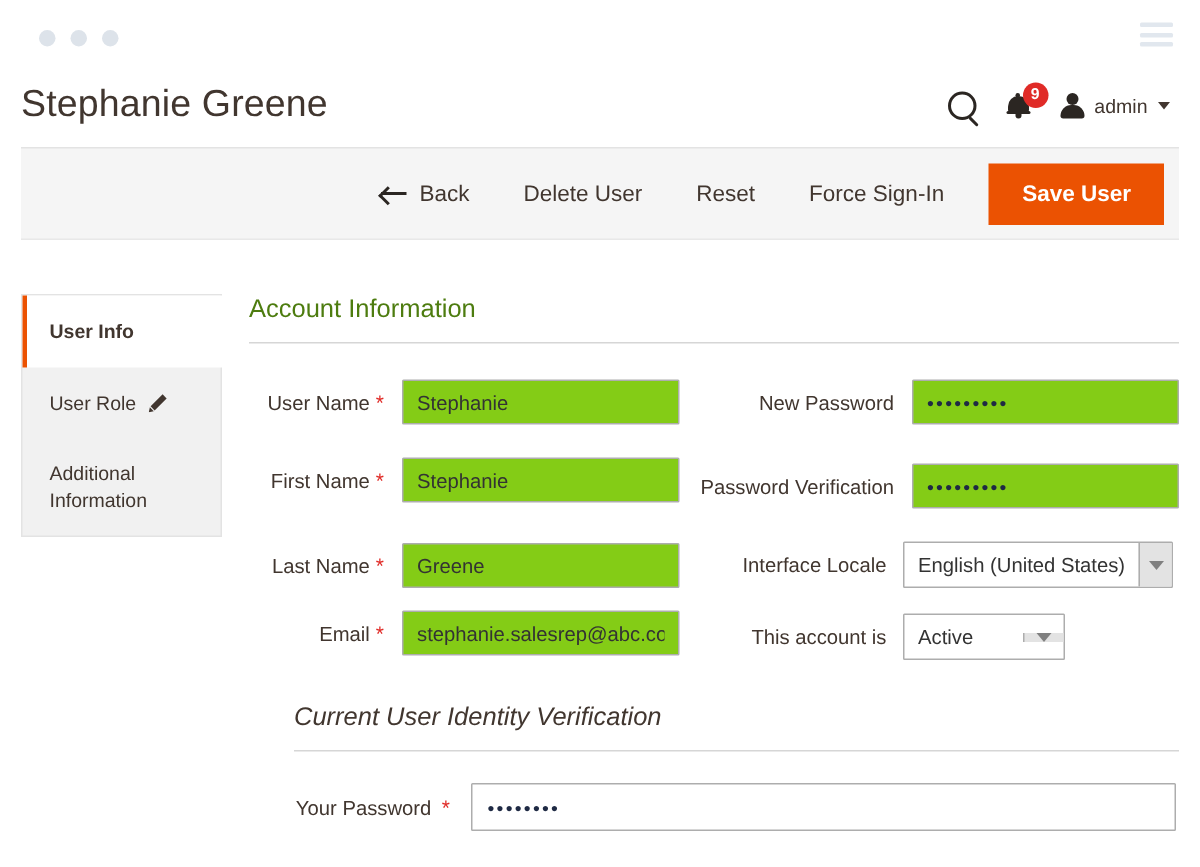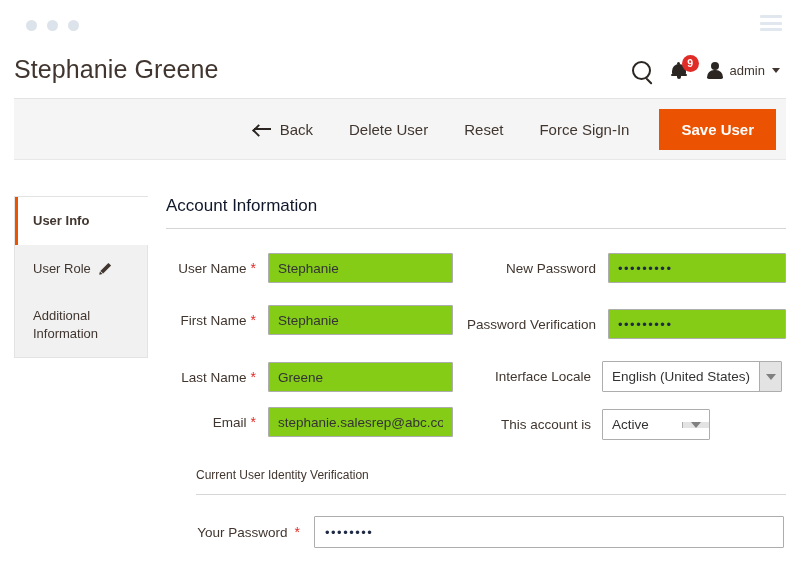--- a/index.html
+++ b/index.html
@@ -314,21 +314,21 @@
 
   
   .form-area {
     position: absolute;
     top: 0; left: 166px;
     width: 622px;
   }
   .section-head {
     font-size: 17px;
     font-weight: 400;
-    color: #0f172a;
+    color: #4d7c0f;
     padding-bottom: 12px;
     border-bottom: 1px solid #d6d6d6;
     width: 620px;
   }
   .fields-grid {
     position: relative;
     margin-top: 18px;
     height: 200px;
   }
   .field-row {
@@ -404,26 +404,27 @@
     display: block;
   }
 
   
   .verify-section {
     position: absolute;
     top: 272px; left: 196px;
     width: 592px;
   }
   .verify-head {
-    font-size: 12px;
+    font-size: 17px;
     font-weight: 400;
     color: #41362f;
     padding-bottom: 12px;
     border-bottom: 1px solid #d6d6d6;
     width: 590px;
+    font-style: italic;
   }
   .verify-row {
     display: flex;
     align-items: center;
     margin-top: 21px;
   }
   .verify-label {
     width: 118px;
     text-align: right;
     font-size: 13.5px;

